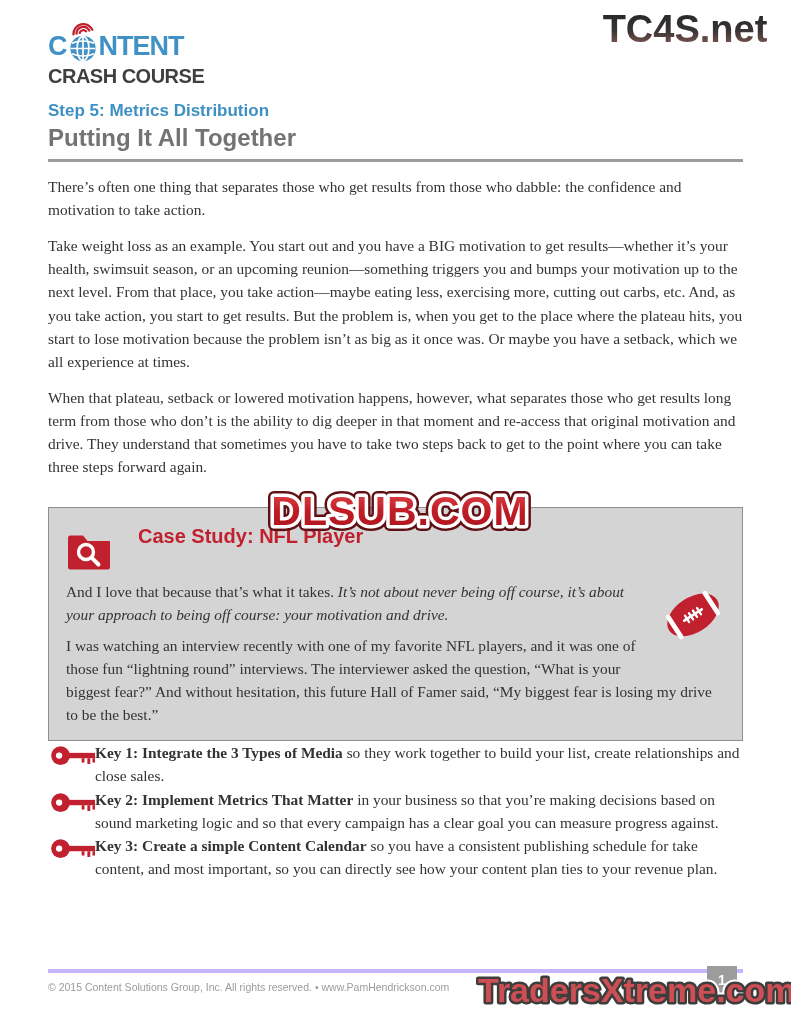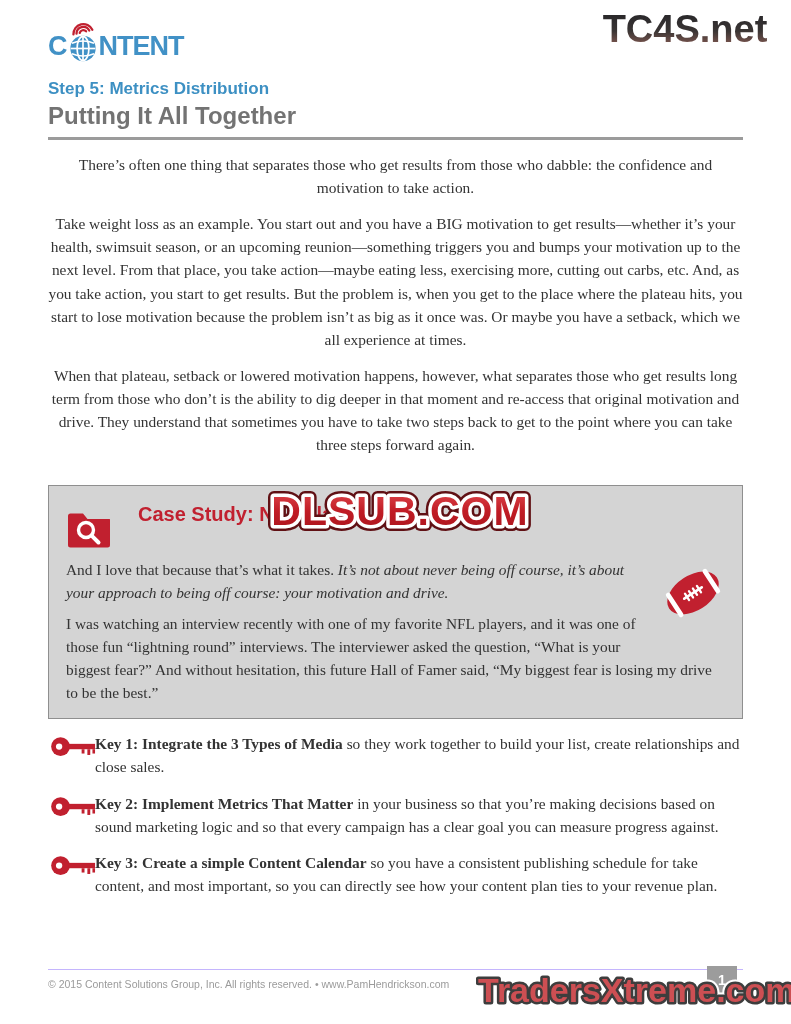--- a/index.html
+++ b/index.html
@@ -3,20 +3,21 @@
 <meta charset="utf-8">
 <style>
   html,body{margin:0;padding:0;background:#ffffff;}
   .page{
     position:relative;
     width:791px;height:1024px;
     background:#ffffff;
     overflow:hidden;
     font-family:"Liberation Serif", serif;
     color:#333;
+    border-radius:14px;
   }
   .content{position:absolute;left:48px;top:18px;width:695px;}
 
   
   .logo{line-height:1;}
   .logo-line1{
     font-family:"Liberation Sans", sans-serif;
     font-weight:bold;font-size:27px;letter-spacing:-1px;
     color:#4191c6;white-space:nowrap;
   }
@@ -34,21 +35,21 @@
     font-weight:bold;font-size:17px;color:#3d90c3;
   }
   .page-title{
     margin:3px 0 0 0;
     font-family:"Liberation Sans", sans-serif;
     font-weight:bold;font-size:24px;color:#737373;
   }
   .title-rule{height:3px;background:#9b9b9b;border:none;margin:7px 0 0 0;}
 
   
-  .para{font-size:15.4px;line-height:1.5;margin:13px 0 0 0;text-align:center;}
+  .para{font-size:15.4px;line-height:1.5;margin:13px 0 0 0;}
   .bold{font-weight:bold;}
   .ital{font-style:italic;}
 
   
   .case-box{
     margin-top:29px;
     background:#d4d4d4;
     border:1px solid #8f8f8f;
     padding:15px 17px 14px 17px;
   }
@@ -56,28 +57,28 @@
   .case-heading{
     font-family:"Liberation Sans", sans-serif;
     font-weight:bold;font-size:20px;color:#c1202f;
     vertical-align:12px;margin-left:22px;
   }
   .folder-icon{vertical-align:middle;}
   .football-icon{float:right;margin:-6px -6px 4px 8px;}
   .case-para{font-size:15.4px;line-height:1.5;margin:8px 0 0 0;}
 
   
-  .key-item{position:relative;padding-left:47px;margin-top:13px;
+  .key-item{position:relative;padding-left:47px;
     font-size:15.4px;line-height:1.5;}
   .key-icon{position:absolute;left:2px;top:3px;}
 
   
   .footer{
     position:absolute;left:48px;top:969px;width:695px;
-    border-top:1px solid #c4b5fd;
+    border-top:4px solid #c4b5fd;
     font-family:"Liberation Sans", sans-serif;
     font-size:10.5px;color:#9b9b9b;
   }
   .footer-left{position:absolute;left:0;top:8px;white-space:nowrap;}
   .footer-right{position:absolute;left:452px;top:8px;width:200px;text-align:center;white-space:nowrap;}
   .page-number-box{
     position:absolute;left:707px;top:966px;width:30px;height:28px;
     background:#9c9c9c;text-align:center;
     font-family:"Liberation Sans", sans-serif;
     font-weight:bold;font-size:14px;color:#ffffff;line-height:28px;
@@ -113,20 +114,21 @@
           <circle cx="16" cy="31" r="13.5" fill="#4191c6"></circle>
           <g stroke="#ffffff" stroke-width="1.8" fill="none">
             <ellipse cx="16" cy="31" rx="6.3" ry="13"></ellipse>
             <path d="M16 18 L16 44"></path>
             <path d="M2.8 31 L29.2 31"></path>
             <path d="M4.2 25.5 Q16 20.5 27.8 25.5"></path>
             <path d="M4.2 36.5 Q16 41.5 27.8 36.5"></path>
           </g>
         </svg><span>NTENT</span>
       </div>
+      <div class="logo-line2">CRASH COURSE</div>
     </div>
 
     <div class="step-heading">Step 5: Metrics Distribution</div>
     <div class="page-title">Putting It All Together</div>
     <hr class="title-rule">
 
     <p class="para">There’s often one thing that separates those who get results from those who dabble: the confidence and motivation to take action.</p>
     <p class="para">Take weight loss as an example. You start out and you have a BIG motivation to get results—whether it’s your health, swimsuit season, or an upcoming reunion—something triggers you and bumps your motivation up to the next level. From that place, you take action—maybe eating less, exercising more, cutting out carbs, etc. And, as you take action, you start to get results. But the problem is, when you get to the place where the plateau hits, you start to lose motivation because the problem isn’t as big as it once was. Or maybe you have a setback, which we all experience at times.</p>
     <p class="para">When that plateau, setback or lowered motivation happens, however, what separates those who get results long term from those who don’t is the ability to dig deeper in that moment and re-access that original motivation and drive. They understand that sometimes you have to take two steps back to get to the point where you can take three steps forward again.</p>
 

